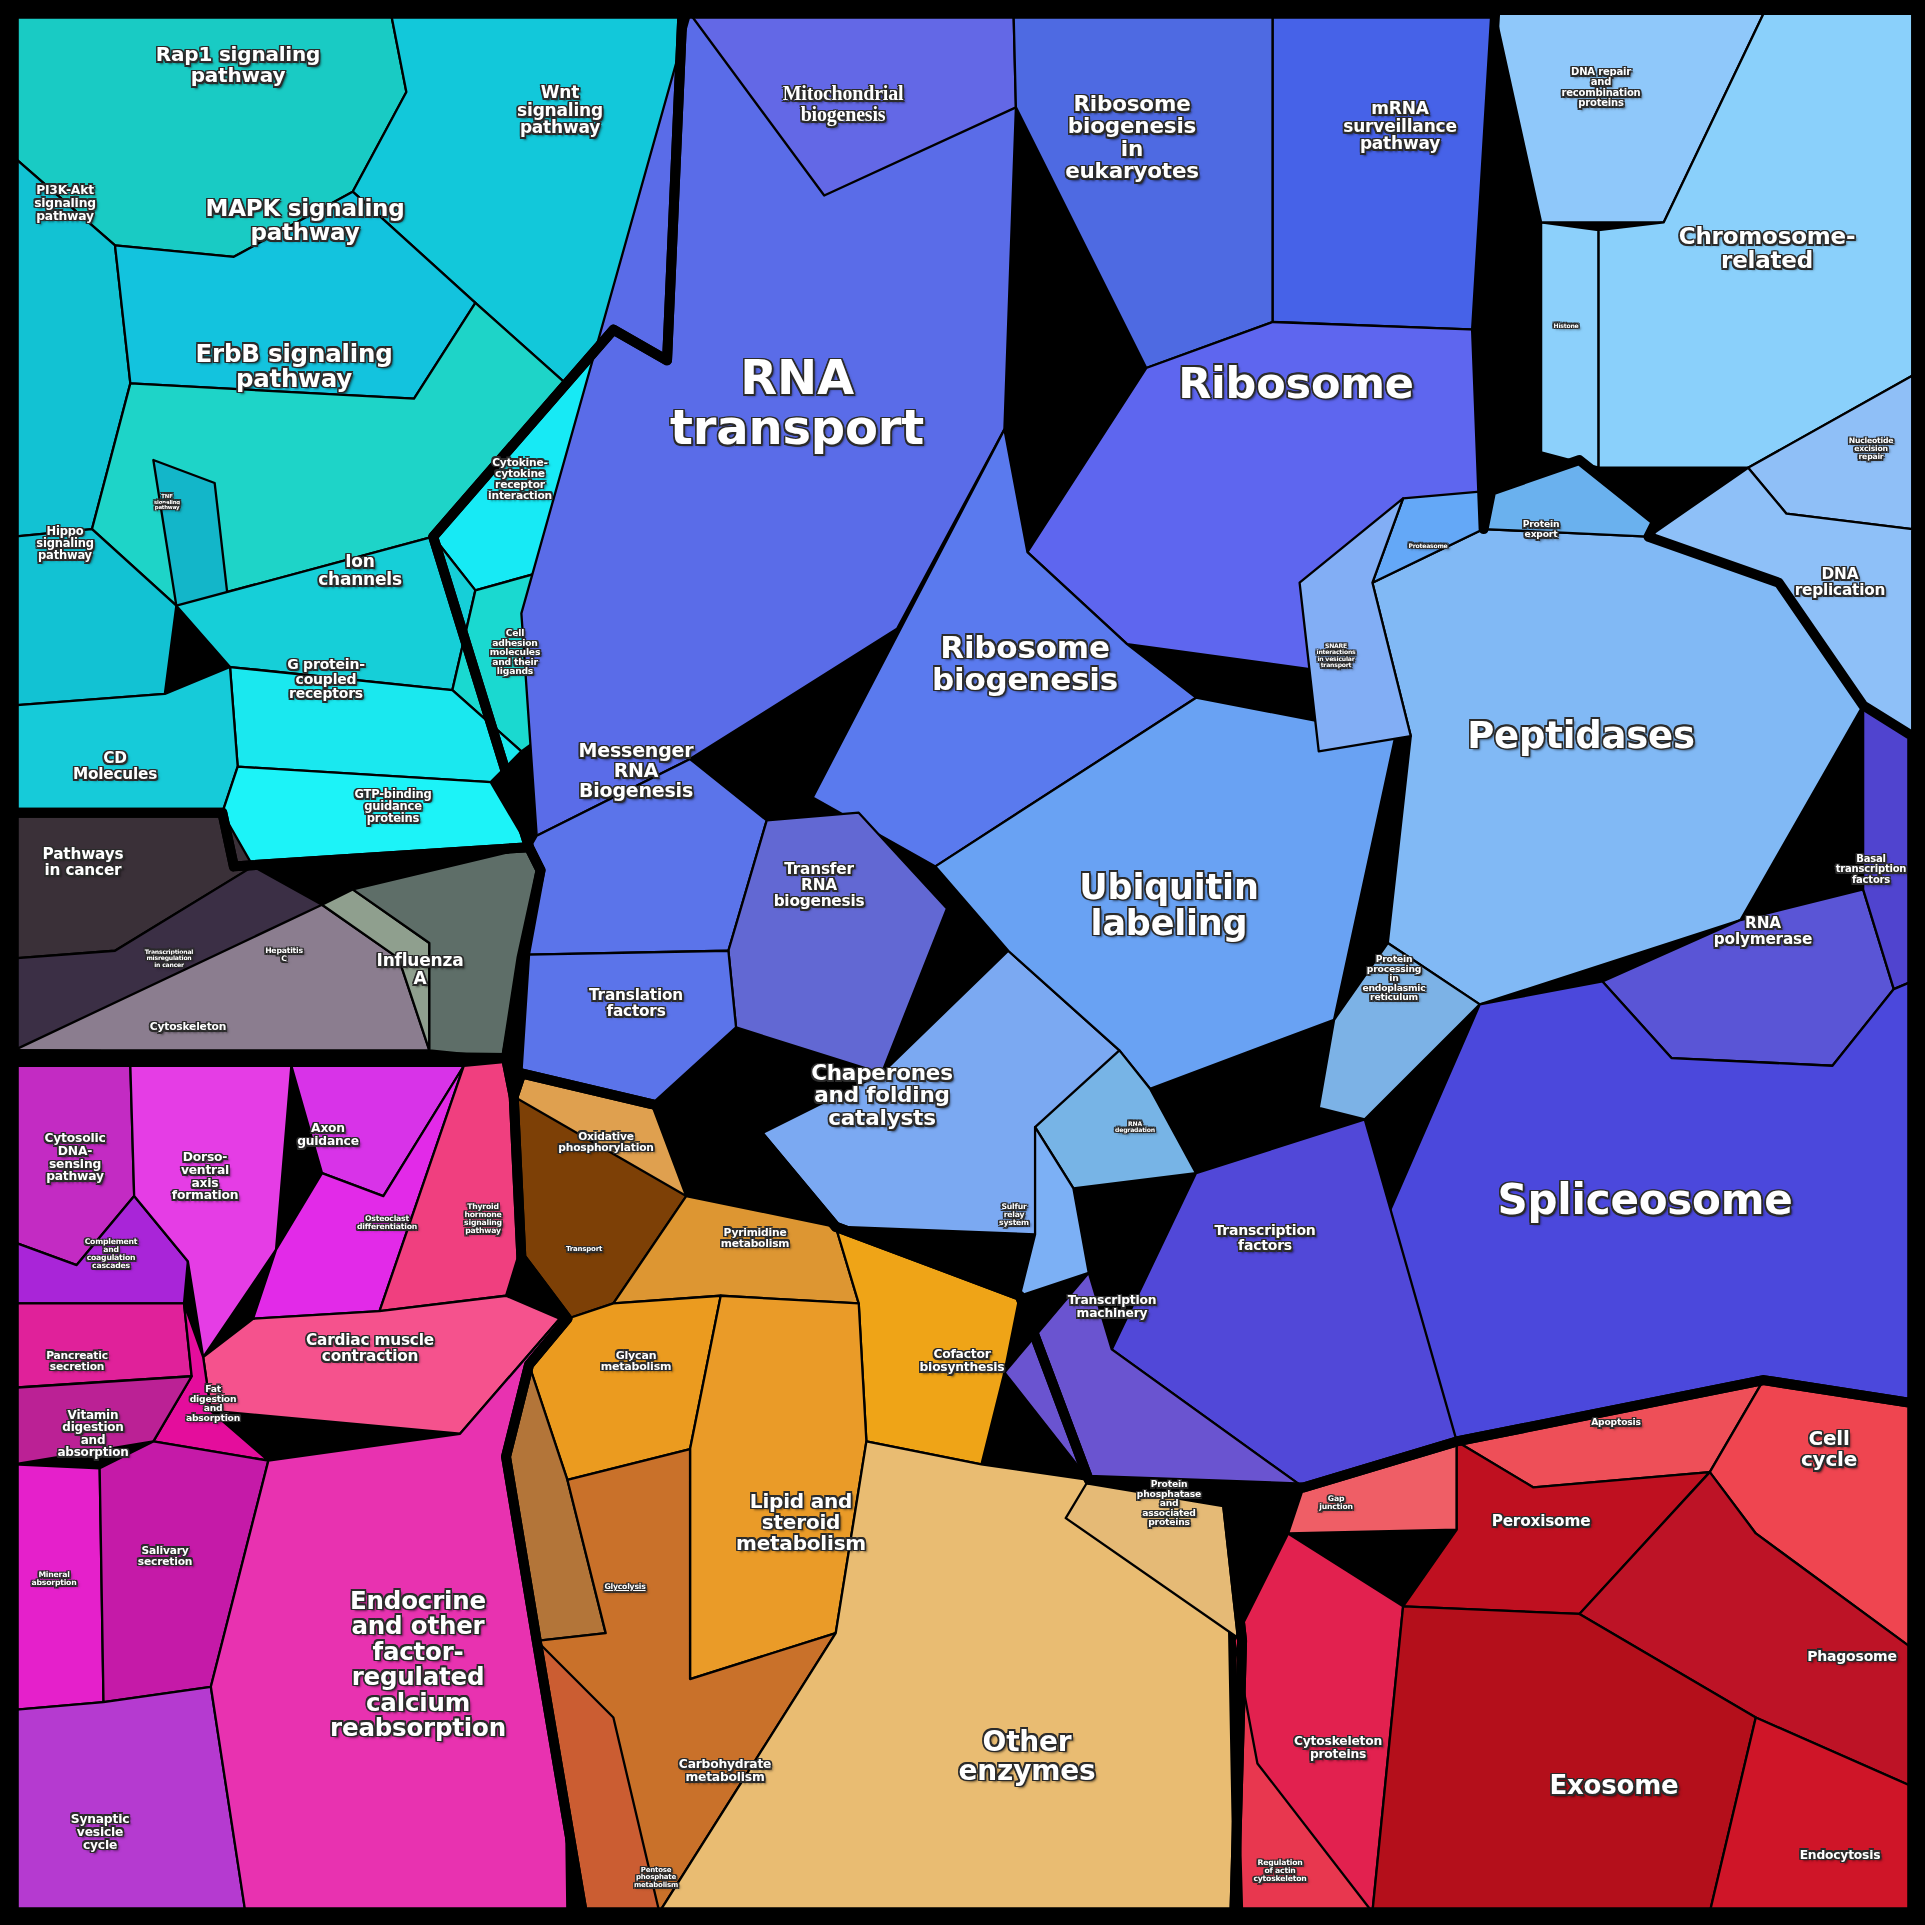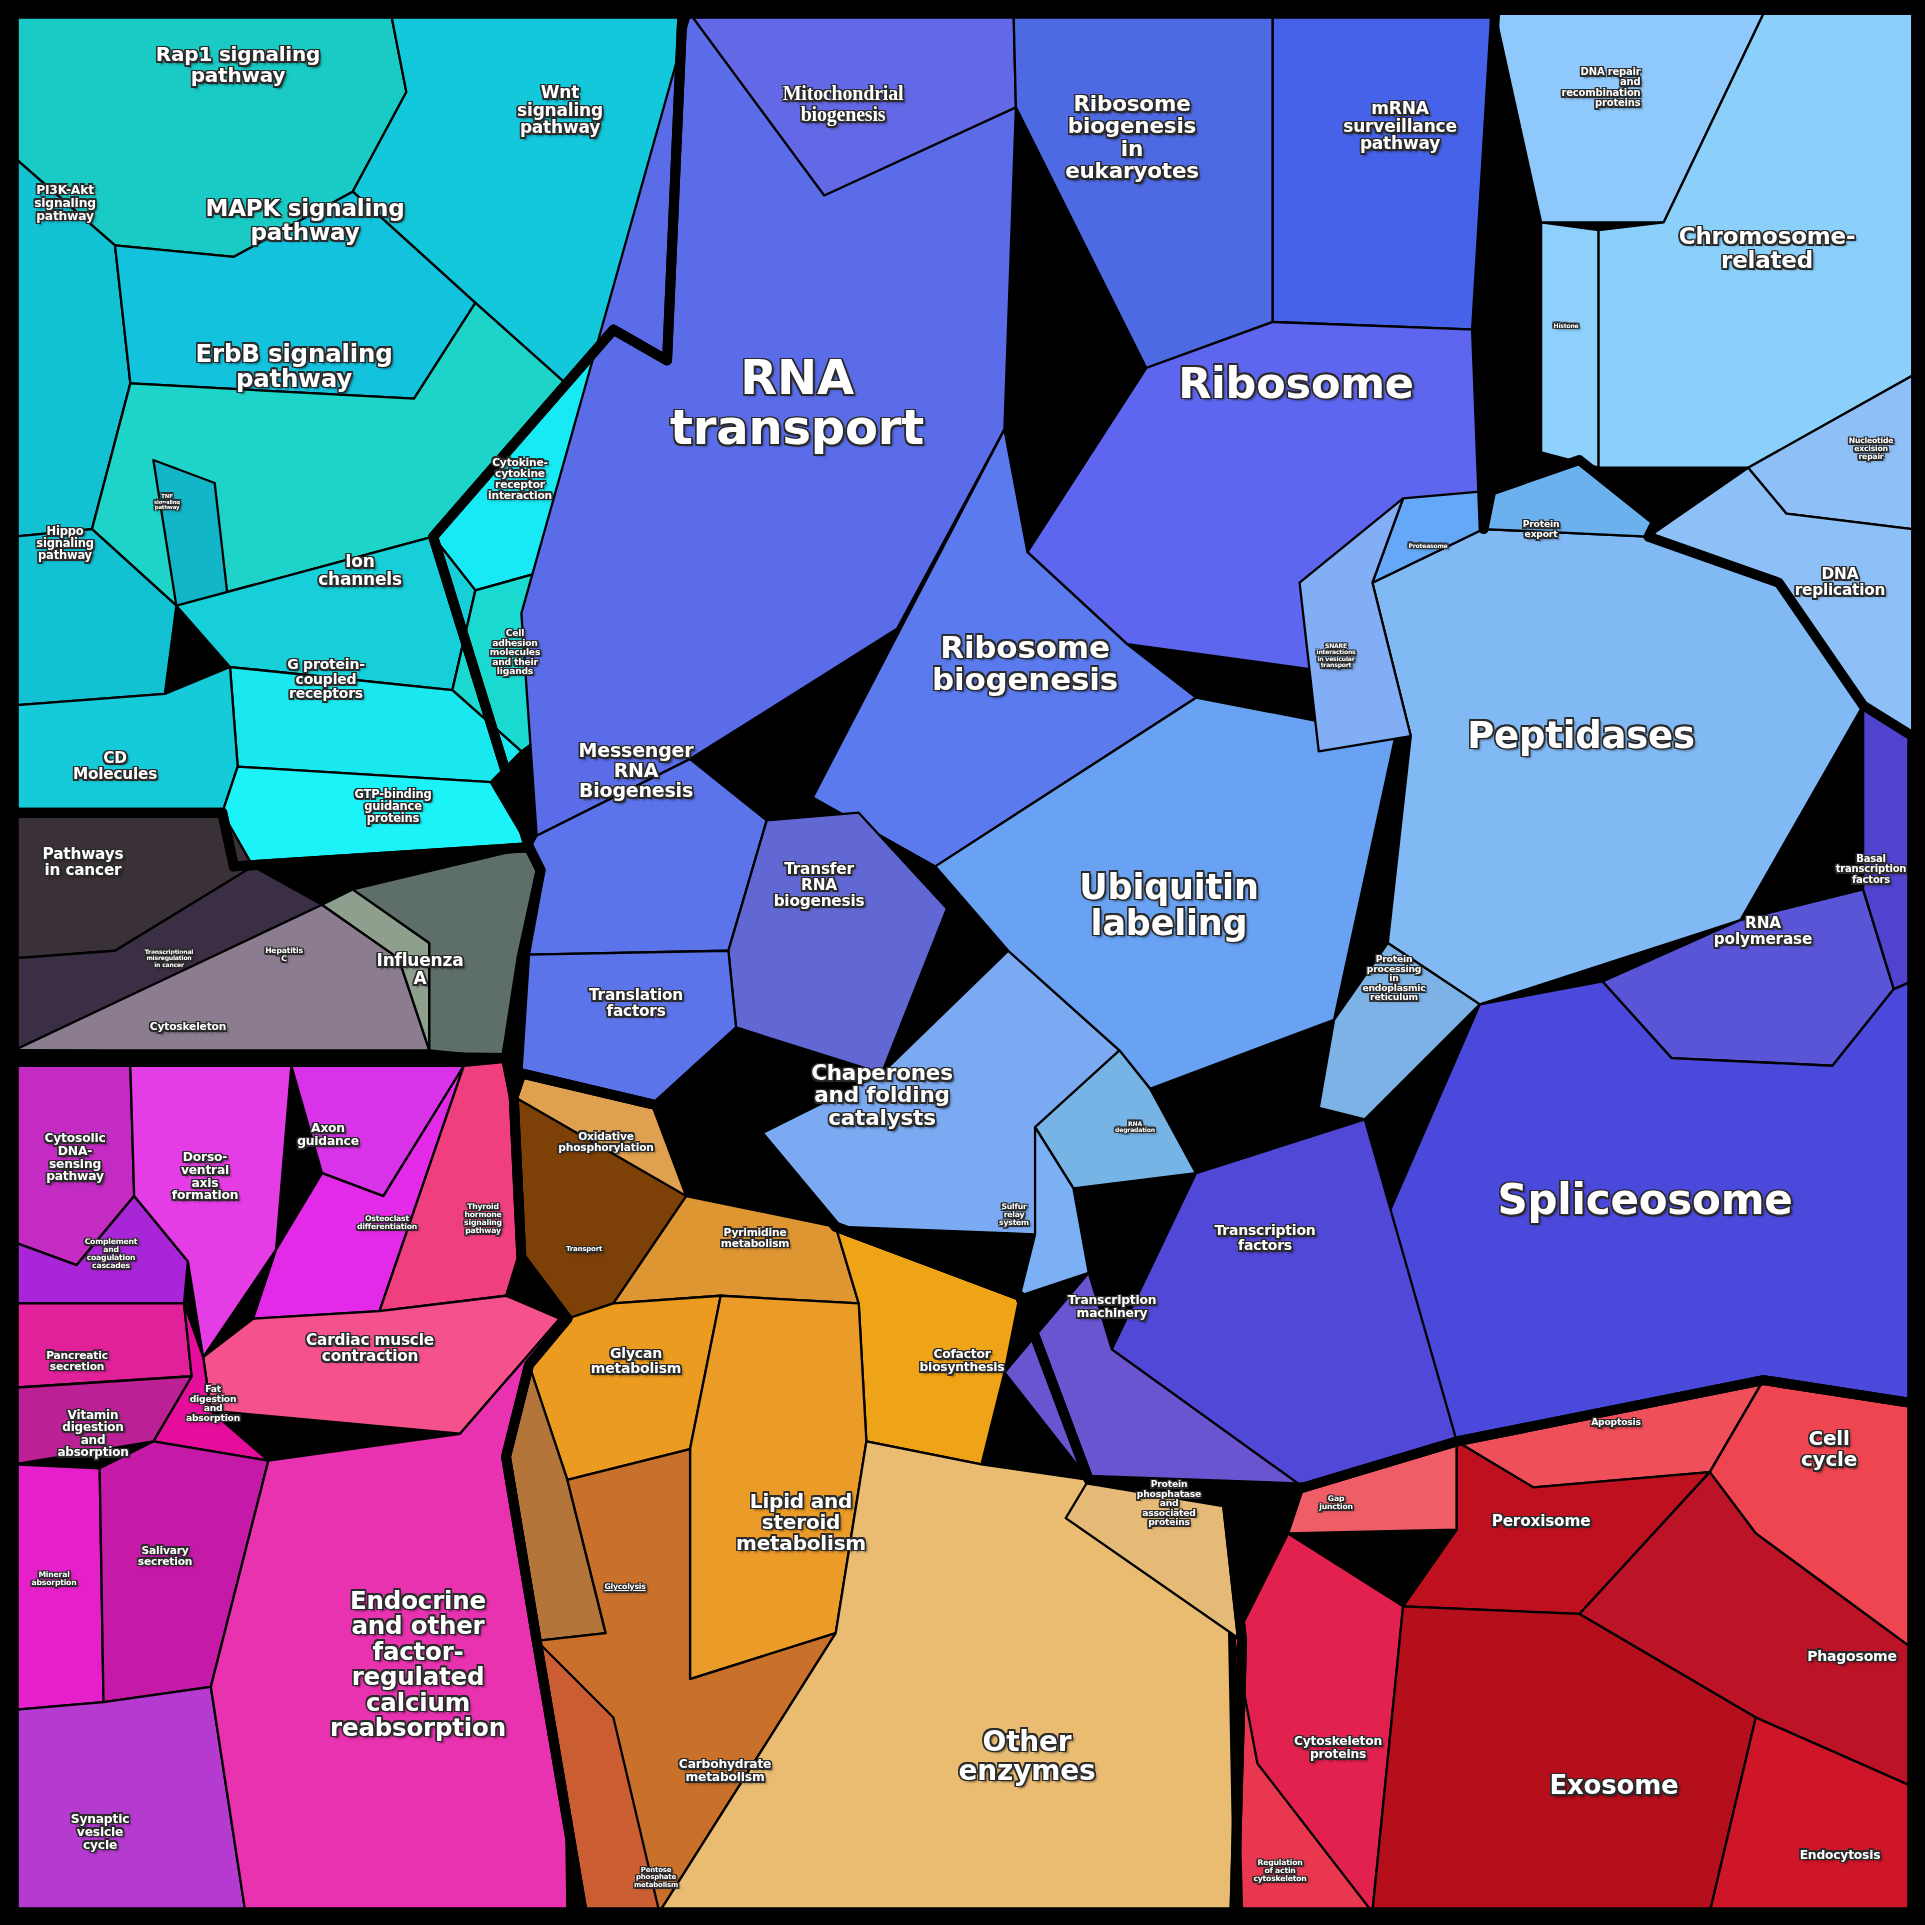--- a/index.html
+++ b/index.html
@@ -190,21 +190,21 @@
 labeling</div>
       <div class="lbl" style="left: 1581px; top: 736px; font-size: 37px; max-width: 331px;">Peptidases</div>
       <div class="lbl" style="left: 1428px; top: 546px; font-size: 6.1px; max-width: 92px;">Proteasome</div>
       <div class="lbl" style="left: 1541px; top: 529px; font-size: 9.2px; max-width: 92px;">Protein
 export</div>
       <div class="lbl" style="left: 1336px; top: 656px; font-size: 6.1px; max-width: 92px;">SNARE
 interactions
 in vesicular
 transport</div>
       <div class="lbl" style="left: 1566px; top: 326px; font-size: 6.1px; max-width: 92px;">Histone</div>
-      <div class="lbl" style="left: 1601px; top: 88px; font-size: 10px; max-width: 92px; text-align: right;">DNA repair
+      <div class="lbl" style="left: 1601px; top: 88px; font-size: 10px; max-width: 92px;">DNA repair
 and
 recombination
 proteins</div>
       <div class="lbl" style="left: 1767px; top: 249px; font-size: 23px; max-width: 207px;">Chromosome-
 related</div>
       <div class="lbl" style="left: 1871px; top: 449px; font-size: 7.7px; max-width: 92px;">Nucleotide
 excision
 repair</div>
       <div class="lbl" style="left: 1840px; top: 583px; font-size: 15.3px; max-width: 138px;">DNA
 replication</div>
@@ -279,21 +279,21 @@
 and other
 factor-
 regulated
 calcium
 reabsorption</div>
       <div class="lbl" style="left: 606px; top: 1142px; font-size: 10.7px; max-width: 97px;">Oxidative
 phosphorylation</div>
       <div class="lbl" style="left: 584px; top: 1250px; font-size: 7px; max-width: 92px;">Transport</div>
       <div class="lbl" style="left: 755px; top: 1238px; font-size: 10.7px; max-width: 97px;">Pyrimidine
 metabolism</div>
-      <div class="lbl" style="left: 636px; top: 1361px; font-size: 14px; max-width: 110px;">Glycan
+      <div class="lbl" style="left: 636px; top: 1361px; font-size: 11px; max-width: 110px;">Glycan
 metabolism</div>
       <div class="lbl" style="left: 962px; top: 1361px; font-size: 12.3px; max-width: 110px;">Cofactor
 biosynthesis</div>
       <div class="lbl" style="left: 801px; top: 1522px; font-size: 20px; max-width: 179px;">Lipid and
 steroid
 metabolism</div>
       <div class="lbl" style="left: 625px; top: 1587px; font-size: 7.7px; max-width: 92px; text-decoration: underline;">Glycolysis</div>
       <div class="lbl" style="left: 725px; top: 1771px; font-size: 12.3px; max-width: 110px;">Carbohydrate
 metabolism</div>
       <div class="lbl" style="left: 656px; top: 1878px; font-size: 7px; max-width: 92px;">Pentose

